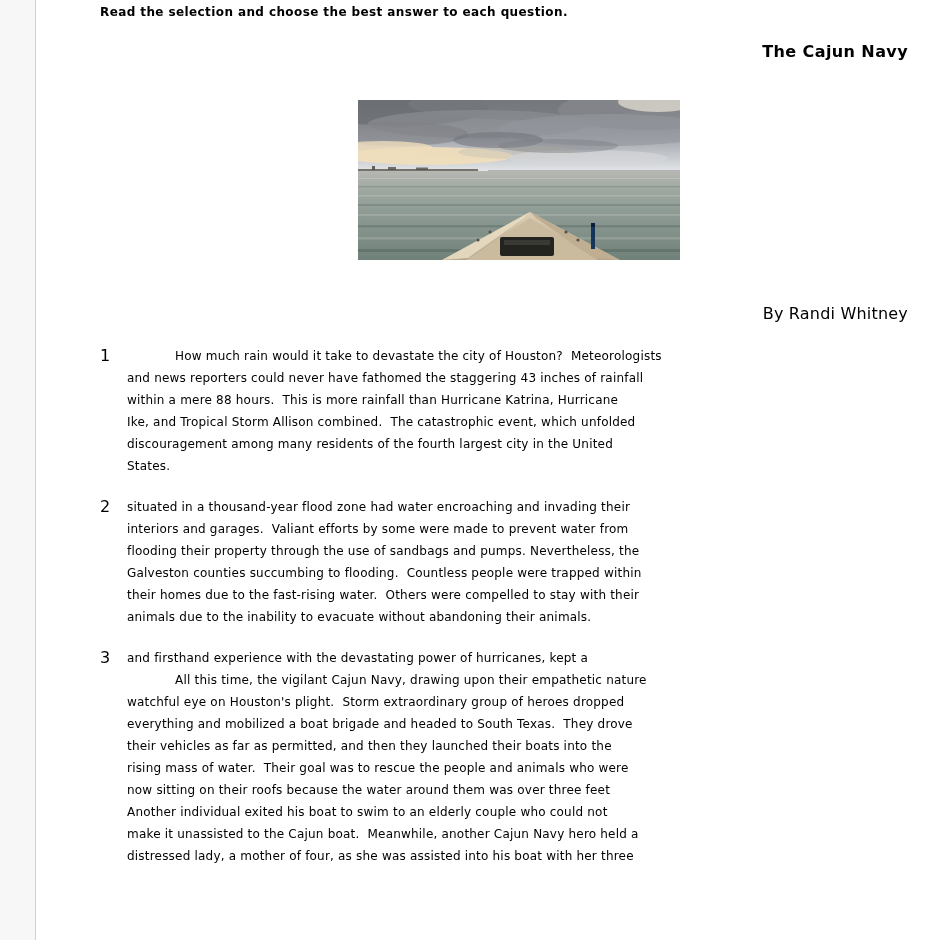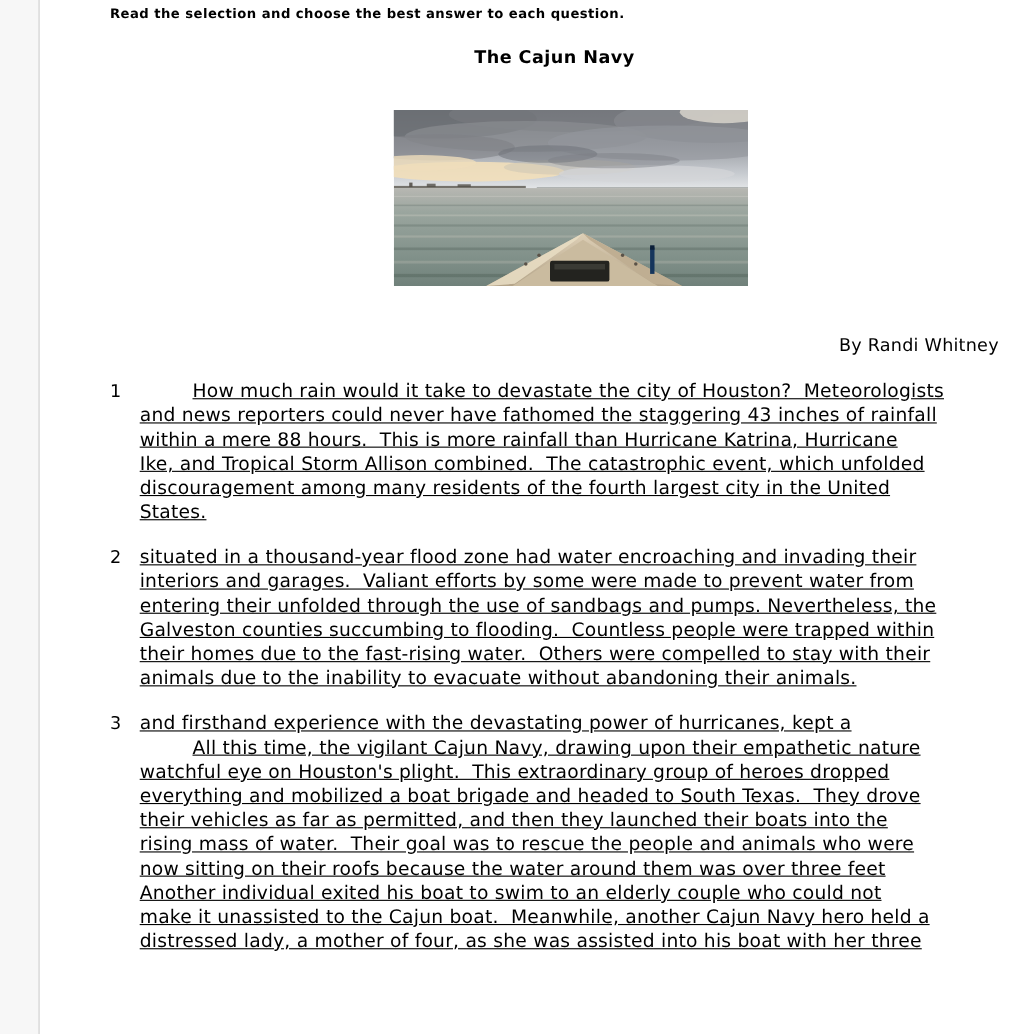--- a/index.html
+++ b/index.html
@@ -10,43 +10,42 @@
   }
   .side-strip{
     position:absolute;left:0;top:0;width:36px;height:940px;
     background:#f7f7f7;border-right:1px solid #d0d0d0;box-sizing:border-box;
   }
   .instruction{
     position:absolute;left:100px;top:3px;width:820px;
     font-size:12px;font-weight:bold;letter-spacing:0.4px;line-height:19px;
   }
   .title{
-    position:absolute;left:100px;top:42px;width:808px;text-align:center;
+    position:absolute;left:100px;top:42px;width:808px;text-align:right;
     font-size:16px;font-weight:bold;letter-spacing:0.4px;
   }
   .photo{
     position:absolute;left:358px;top:100px;width:322px;height:160px;
   }
   .photo svg{display:block;}
   .byline{
     position:absolute;left:100px;top:304px;width:808px;text-align:right;
     font-size:16px;letter-spacing:0.2px;
   }
   .paragraphs{
     position:absolute;left:100px;top:345px;width:833px;
   }
   .para{display:flex;margin-bottom:19px;}
   .para-num{
     width:27px;flex:none;font-size:16px;line-height:22px;
   }
   .para-body{width:781px;flex:none;}
   .para-line{
-    font-size:17px;line-height:22px;height:22px;white-space:pre;
+    font-size:12px;line-height:22px;height:22px;white-space:pre;
     letter-spacing:0.2px;
-    text-decoration:underline;
   }
   .para-line.first{text-indent:48px;}
 </style>
 </head>
 <body>
 
 <div class="side-strip"></div>
 
 <div class="instruction">Read the selection and choose the best answer to each question.</div>
 
@@ -139,32 +138,32 @@
         <div class="para-line">Ike, and Tropical Storm Allison combined.  The catastrophic event, which unfolded</div>
         <div class="para-line">discouragement among many residents of the fourth largest city in the United</div>
         <div class="para-line">States.</div>
       </div>
     </div>
     <div class="para">
       <div class="para-num">2</div>
       <div class="para-body">
         <div class="para-line">situated in a thousand-year flood zone had water encroaching and invading their</div>
         <div class="para-line">interiors and garages.  Valiant efforts by some were made to prevent water from</div>
-        <div class="para-line">entering their unfolded through the use of sandbags and pumps. Nevertheless, the</div>
+        <div class="para-line">flooding their property through the use of sandbags and pumps. Nevertheless, the</div>
         <div class="para-line">Galveston counties succumbing to flooding.  Countless people were trapped within</div>
         <div class="para-line">their homes due to the fast-rising water.  Others were compelled to stay with their</div>
         <div class="para-line">animals due to the inability to evacuate without abandoning their animals.</div>
       </div>
     </div>
     <div class="para">
       <div class="para-num">3</div>
       <div class="para-body">
         <div class="para-line">and firsthand experience with the devastating power of hurricanes, kept a</div>
         <div class="para-line first">All this time, the vigilant Cajun Navy, drawing upon their empathetic nature</div>
-        <div class="para-line">watchful eye on Houston's plight.  This extraordinary group of heroes dropped</div>
+        <div class="para-line">watchful eye on Houston's plight.  Storm extraordinary group of heroes dropped</div>
         <div class="para-line">everything and mobilized a boat brigade and headed to South Texas.  They drove</div>
         <div class="para-line">their vehicles as far as permitted, and then they launched their boats into the</div>
         <div class="para-line">rising mass of water.  Their goal was to rescue the people and animals who were</div>
         <div class="para-line">now sitting on their roofs because the water around them was over three feet</div>
         <div class="para-line">Another individual exited his boat to swim to an elderly couple who could not</div>
         <div class="para-line">make it unassisted to the Cajun boat.  Meanwhile, another Cajun Navy hero held a</div>
         <div class="para-line">distressed lady, a mother of four, as she was assisted into his boat with her three</div>
       </div>
     </div>
   </div>

